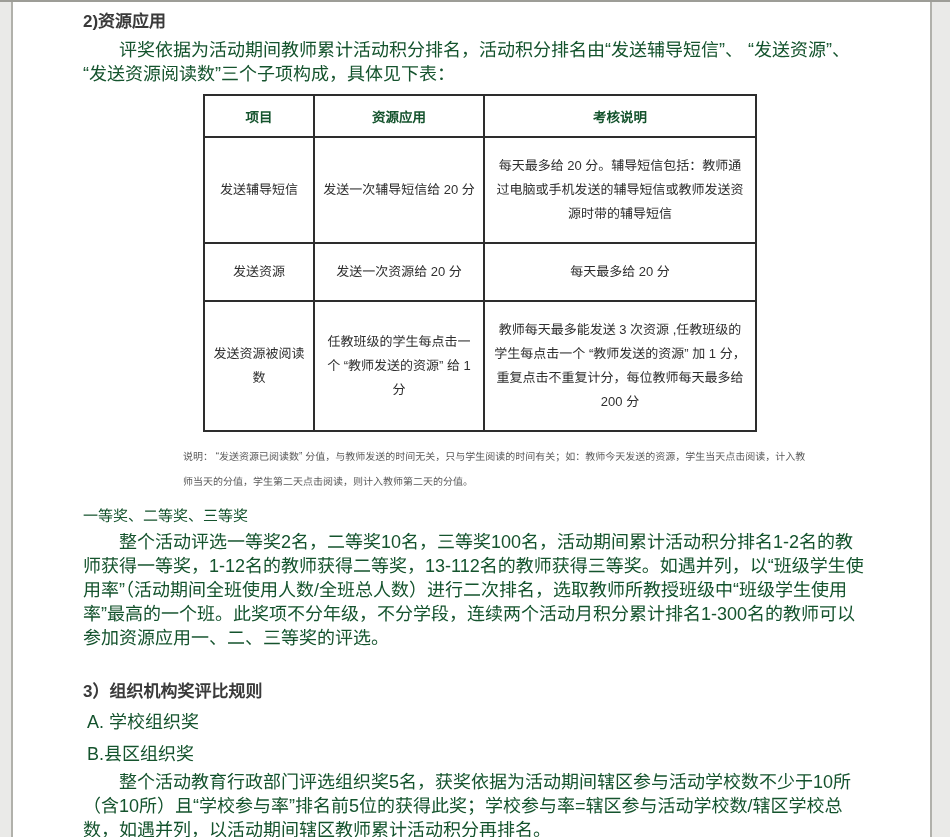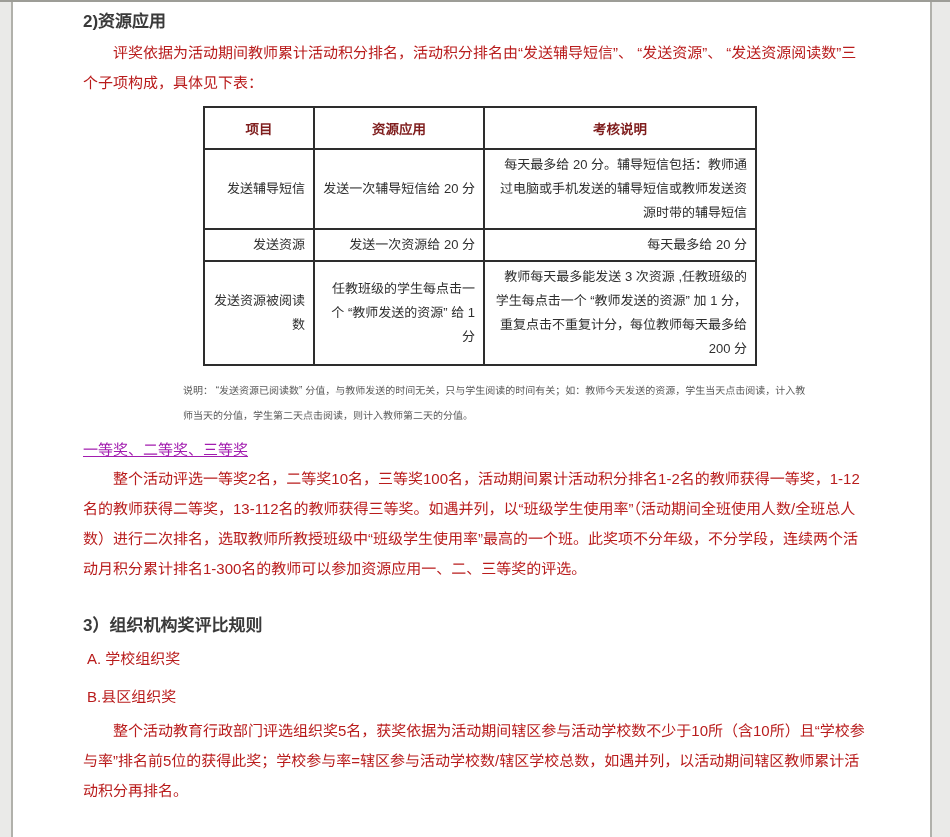--- a/index.html
+++ b/index.html
@@ -28,67 +28,66 @@
     padding: 8px 62px 0 70px;
   }
   .bold-title {
     font-size: 17px;
     font-weight: bold;
     color: #3a3a3a;
     line-height: 24px;
     margin: 0 0 4px 0;
   }
   .body-text {
-    font-size: 15px;
-    line-height: 30px;
-    color: #b91c1c;
+    font-size: 18px;
+    line-height: 24px;
+    color: #14532d;
     margin: 0;
   }
   .indent { text-indent: 2em; }
 
   table.rules-table {
     border-collapse: collapse;
     table-layout: fixed;
     margin: 8px 0 12px 120px;
   }
   .rules-table th, .rules-table td {
     border: 2px solid #2d2d2d;
   }
   .rules-table th {
     font-size: 13.5px;
     font-weight: bold;
-    color: #7f1d1d;
+    color: #14532d;
     text-align: center;
     padding: 10px 4px;
   }
   .rules-table td {
     font-size: 13px;
     line-height: 24px;
     color: #2f2f2f;
-    padding: 3px 8px;
+    padding: 16px 8px;
     vertical-align: middle;
-    text-align: right;
+    text-align: center;
     word-break: break-all;
   }
   .col-item { width: 100px; }
   .col-content { width: 160px; }
   .col-desc { width: 262px; }
 
   .note {
     font-size: 10px;
     line-height: 25px;
     color: #595959;
     margin: 0 0 0 100px;
     width: 625px;
   }
   .underline-heading {
     font-size: 15px;
     line-height: 28px;
-    color: #a21caf;
-    text-decoration: underline;
+    color: #14532d;
     margin: 8px 0 0 0;
   }
   .sec3-title {
     margin-top: 28px;
     line-height: 28px;
   }
   .sub-title { margin: 4px; }
   .b-gap { margin-top: 8px; }
 </style>
 </head>

